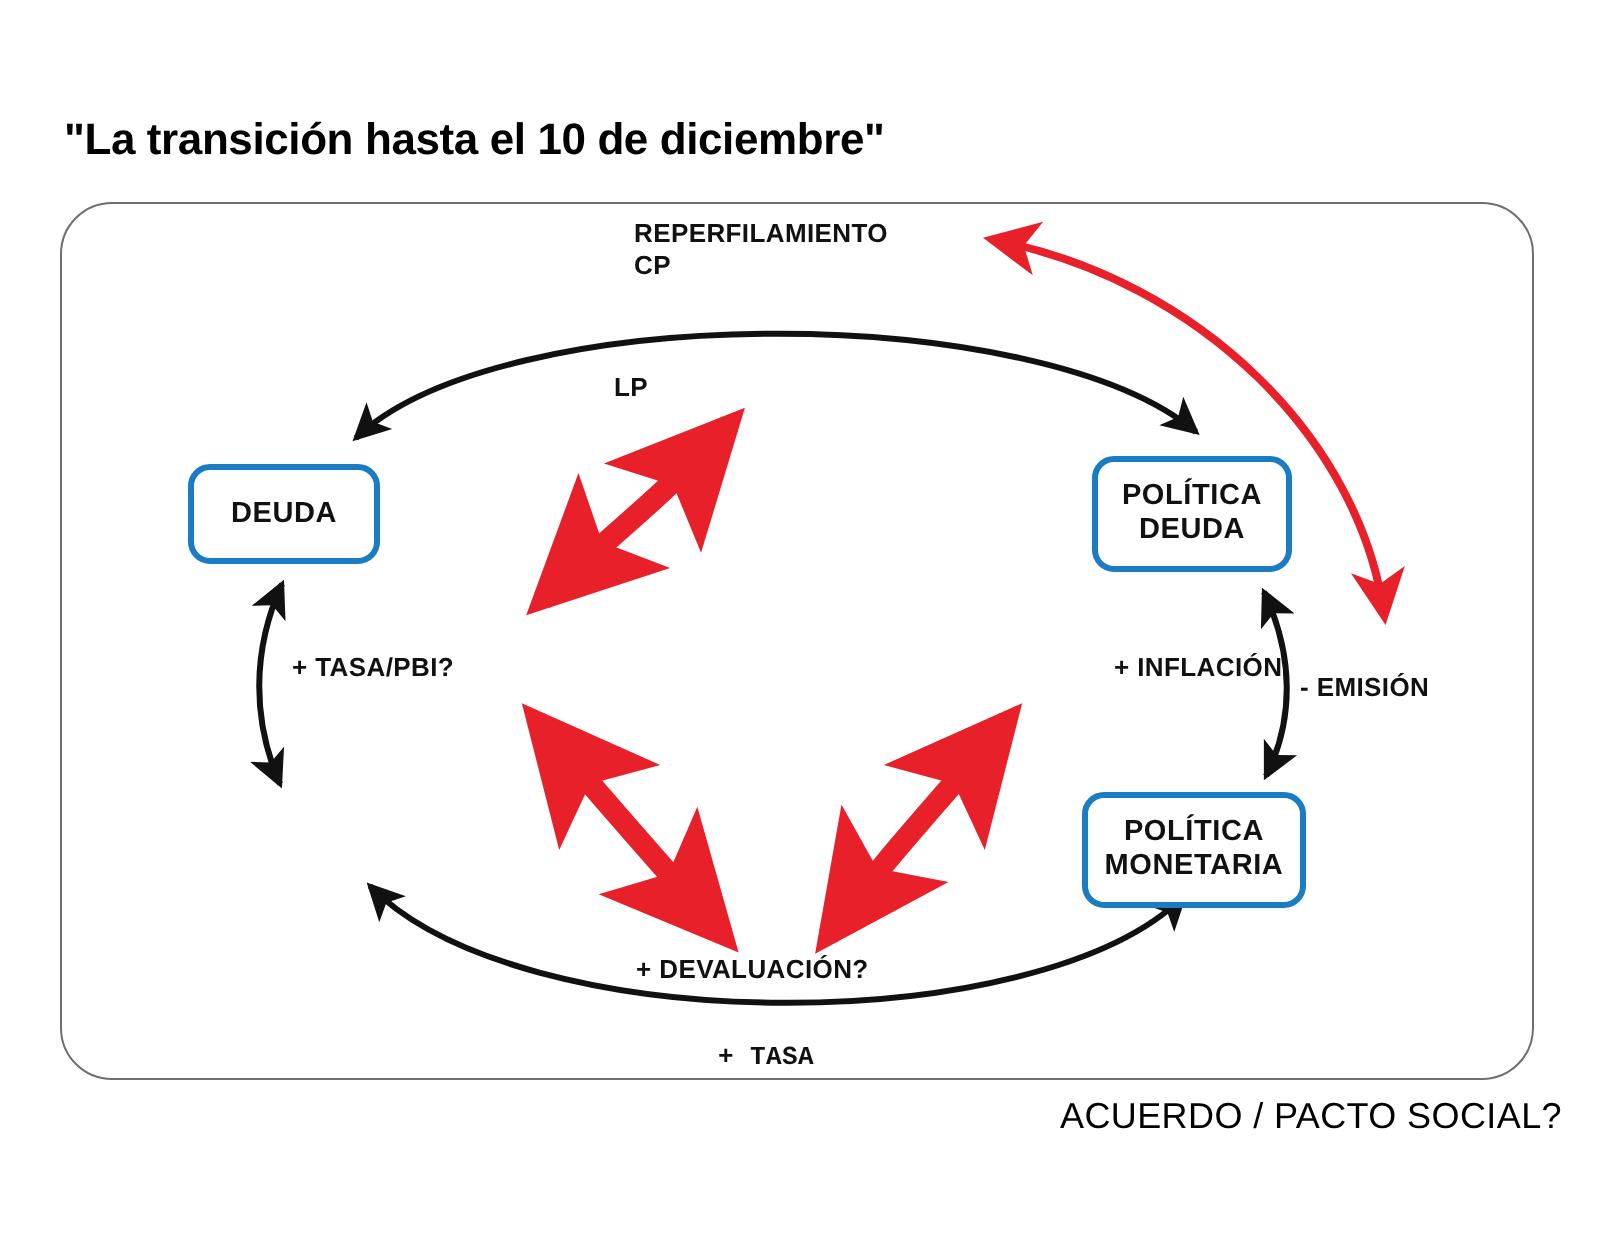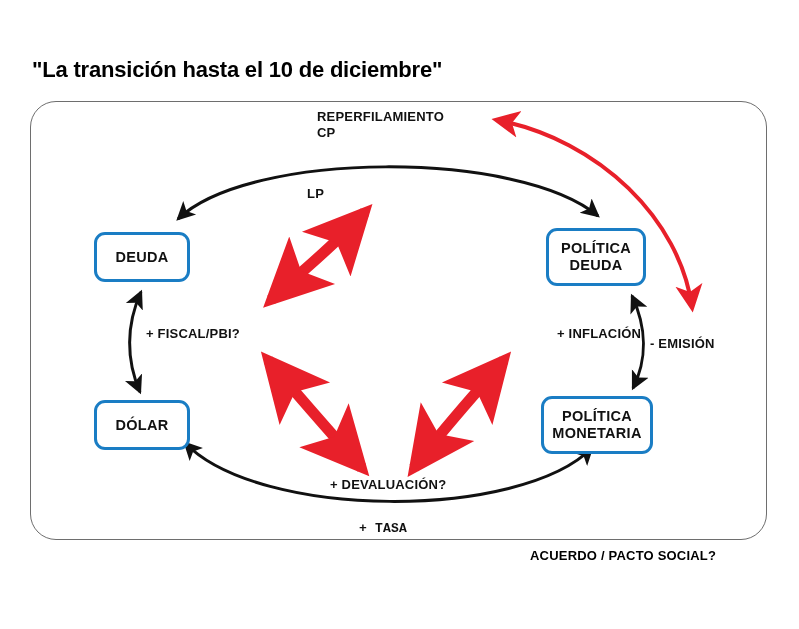--- a/index.html
+++ b/index.html
@@ -27,22 +27,22 @@
     font-size: 22px;
     font-weight: bold;
     color: #000000;
     letter-spacing: -0.2px;
     white-space: nowrap;
   }
   .footer {
     position: absolute;
     left: 530px;
     top: 548px;
-    font-size: 13px;
-    font-weight: bold;
+    font-size: 18px;
+    font-weight: normal;
     color: #000000;
     letter-spacing: 0.2px;
     white-space: nowrap;
   }
   .frame {
     position: absolute;
     left: 30px;
     top: 101px;
     width: 737px;
     height: 439px;
@@ -81,21 +81,21 @@
     letter-spacing: 0.2px;
     white-space: nowrap;
     text-align: left;
     line-height: 1.25;
   }
   #lbl-reperf     { left: 317px; top: 109px; width: 140px; }
   #lbl-reestr     { left: 307px; top: 170px; width: 160px; }
   #lbl-deudapbi   { left: 146px; top: 326px; }
   #lbl-inflacion  { left: 557px; top: 326px; }
   #lbl-emision    { left: 650px; top: 336px; }
-  #lbl-devaluacion{ left: 330px; top: 477px; }
+  #lbl-devaluacion{ left: 318px; top: 477px; }
   #lbl-tasa       { left: 359px; top: 521px; font-family: Liberation Mono, monospace; }
 
   svg.layer {
     position: absolute;
     left: 0; top: 0;
     width: 799px;
     height: 629px;
     pointer-events: none;
   }
 </style>
@@ -144,23 +144,20 @@
 
     <path d="M 414,468 C 440,432 472,398 504,360" fill="none" stroke="#e8202a" stroke-width="11" stroke-linecap="butt" marker-start="url(#rd-start)" marker-end="url(#rd-end)"></path>
 
     <path d="M 497,120 C 600,140 680,220 692,307" fill="none" stroke="#e8202a" stroke-width="4" marker-start="url(#rdt-start)" marker-end="url(#rdt-end)"></path>
   </svg>
 
   <div class="node" id="node-deuda">
     <span>DEUDA</span>
   </div>
 
-  <div class="node" id="node-dolar">
-    <span>DÓLAR</span>
-  </div>
 
   <div class="node" id="node-fiscal">
     <div>
       <span>POLÍTICA</span>
       <span>DEUDA</span>
     </div>
   </div>
 
   <div class="node" id="node-monetaria">
     <div>
@@ -172,21 +169,21 @@
   <div class="elabel" id="lbl-reperf">
     <span>REPERFILAMIENTO</span><br>
     <span>CP</span>
   </div>
 
   <div class="elabel" id="lbl-reestr">
     <br>
     <span>LP</span>
   </div>
 
-  <div class="elabel" id="lbl-deudapbi">+ FISCAL/PBI?</div>
+  <div class="elabel" id="lbl-deudapbi">+ TASA/PBI?</div>
   <div class="elabel" id="lbl-inflacion">+ INFLACIÓN</div>
   <div class="elabel" id="lbl-emision">- EMISIÓN</div>
   <div class="elabel" id="lbl-devaluacion">+ DEVALUACIÓN?</div>
   <div class="elabel" id="lbl-tasa">+ TASA</div>
 
   <div class="footer">ACUERDO / PACTO SOCIAL?</div>
 
 </div>
 
 </body></html>

